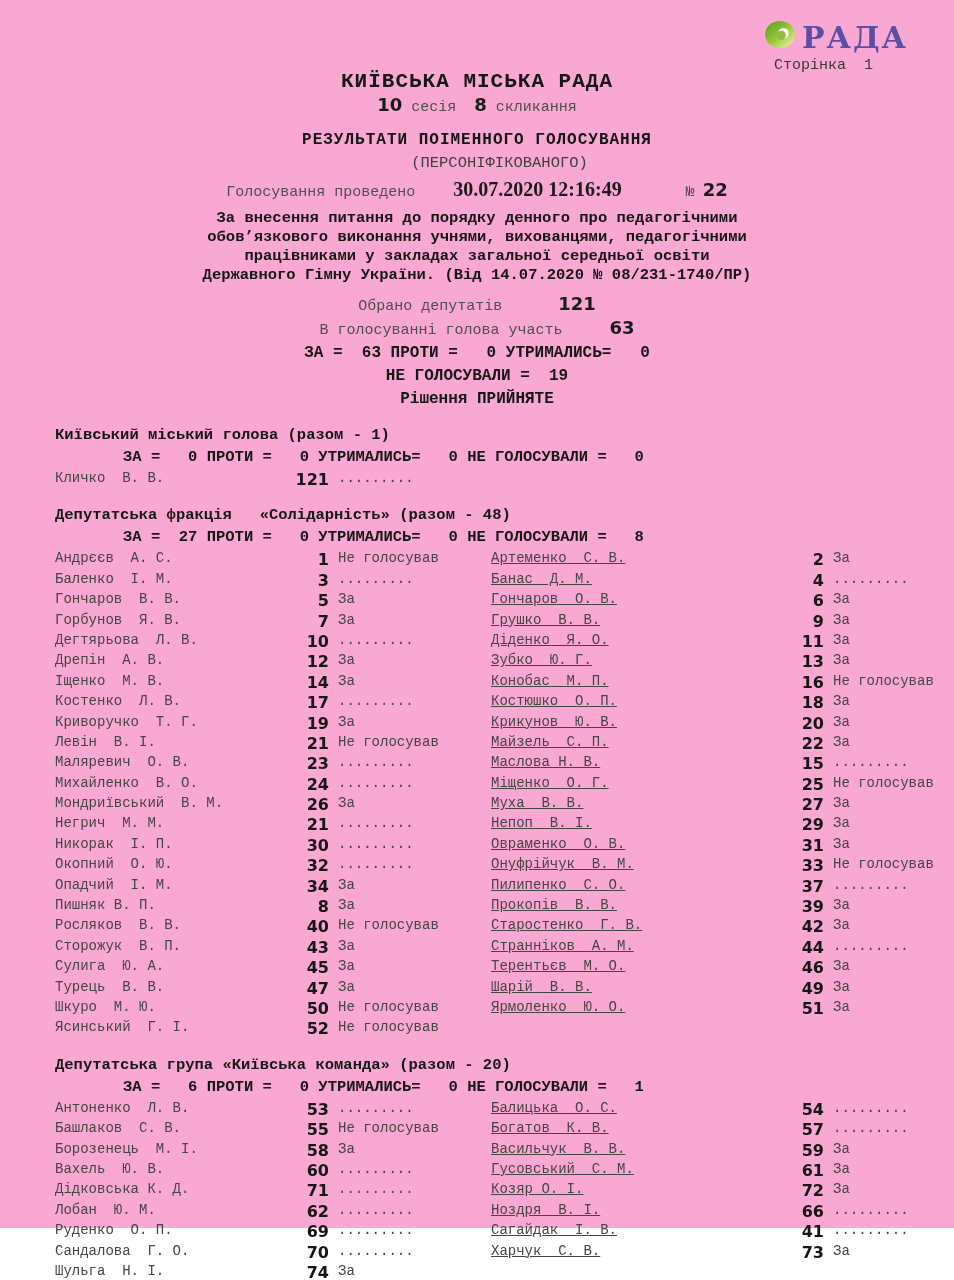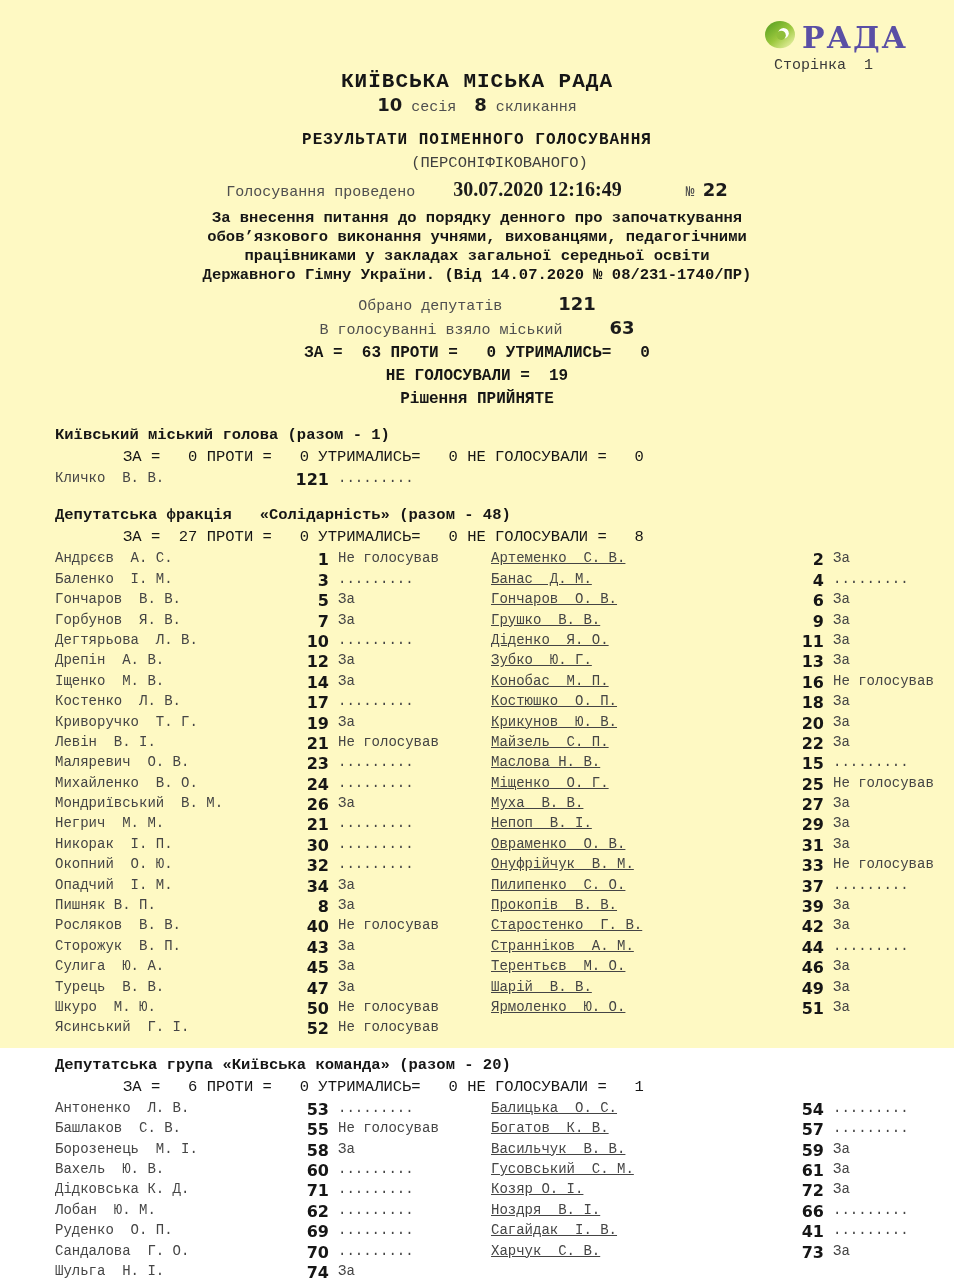--- a/index.html
+++ b/index.html
@@ -1,17 +1,17 @@
 <!DOCTYPE html>
 <html><head>
 <meta charset="utf-8">
 <style>
   html,body{margin:0;padding:0;background:#ffffff;}
   body{width:954px;height:1280px;overflow:hidden;font-family:"Liberation Mono","DejaVu Sans Mono",monospace;color:#3d3d3d;}
-  .page{position:relative;width:954px;height:1048px;background:#fef9c3;box-sizing:border-box;padding-top:72px;}
+  .page{position:relative;width:954px;height:1228px;background:#f9a8d4;box-sizing:border-box;padding-top:72px;}
 
   
   .logo-block{position:absolute;top:20px;right:46px;display:flex;flex-direction:column;align-items:flex-start;}
   .logo-row{display:flex;align-items:center;gap:6px;}
   .brand{font-family:"DejaVu Serif","Liberation Serif",serif;font-weight:700;font-size:30px;line-height:30px;color:#5a4fa5;letter-spacing:2px;}
   .page-label{font-size:15px;color:#3a3a3a;margin-top:2px;padding-left:10px;white-space:pre;}
 
   
   .center{text-align:center;}
   .h-org{font-weight:700;font-size:21px;line-height:20px;color:#161616;letter-spacing:1px;margin-bottom:2px;}
@@ -30,21 +30,21 @@
   .sum-line{line-height:21px;white-space:pre;}
   .sum-line .lbl{font-size:15px;color:#4f4f4f;}
   .sum-line .val{font-family:"DejaVu Sans","Liberation Sans",sans-serif;font-weight:700;font-size:18px;color:#1b1b1b;}
   .sp56{margin-left:56px;} .sp34{margin-left:47px;}
   .bold-line{font-weight:700;font-size:16px;line-height:22px;color:#161616;white-space:pre;margin-top:1px;}
 
   
   #sections{margin-top:14px;}
   .section{margin-top:15px;}
   .sec-title{margin-left:55px;font-weight:700;font-size:15.5px;line-height:21px;color:#161616;white-space:pre;}
-  .sec-stats{margin-left:123px;font-weight:400;font-size:15.5px;line-height:21px;color:#161616;white-space:pre;margin-top:1px;}
+  .sec-stats{margin-left:123px;font-weight:700;font-size:15.5px;line-height:21px;color:#161616;white-space:pre;margin-top:1px;}
   .rows{margin-left:55px;margin-top:2px;}
   .row{display:flex;align-items:flex-start;height:20.4px;}
   .cell{white-space:pre;overflow:hidden;}
   .name{font-size:14px;color:#454545;}
   .vote{font-size:14px;color:#454545;}
   .num{font-family:"DejaVu Sans","Liberation Sans",sans-serif;font-weight:700;font-size:16px;color:#161616;text-align:right;}
   .c1{width:212px;} .c2{width:62px;} .c3{width:150px;padding-left:9px;}
   .c4{width:212px;padding-left:3px;text-decoration:underline;} .c5{width:121px;} .c6{flex:1;padding-left:9px;}
 </style>
 </head>
@@ -77,28 +77,28 @@
   <div class="center h-org">КИЇВСЬКА МІСЬКА РАДА</div>
 
   <div class="center h-session"><span class="bignum">10</span><span> сесія  </span><span class="bignum">8</span><span> скликання</span></div>
 
   <div class="center h-title">РЕЗУЛЬТАТИ ПОІМЕННОГО ГОЛОСУВАННЯ</div>
   <div class="center h-sub">(ПЕРСОНІФІКОВАНОГО)</div>
 
   <div class="center h-conducted"><span class="lbl">Голосування проведено</span><span class="dt">30.07.2020 12:16:49</span><span class="ns">№</span><span class="vn">22</span></div>
 
   <div class="center question">
-    <div>За внесення питання до порядку денного про започаткування</div>
+    <div>За внесення питання до порядку денного про педагогічними</div>
     <div>обов’язкового виконання учнями, вихованцями, педагогічними</div>
     <div>працівниками у закладах загальної середньої освіти</div>
     <div>Державного Гімну України. (Від 14.07.2020 № 08/231-1740/ПР)</div>
   </div>
 
   <div class="center sum-line"><span class="lbl">Обрано депутатів</span><span class="val sp56">121</span></div>
-  <div class="center sum-line"><span class="lbl">В голосуванні взяло міський</span><span class="val sp34">63</span></div>
+  <div class="center sum-line"><span class="lbl">В голосуванні голова участь</span><span class="val sp34">63</span></div>
 
   <div class="center bold-line">ЗА =  63 ПРОТИ =   0 УТРИМАЛИСЬ=   0</div>
   <div class="center bold-line">НЕ ГОЛОСУВАЛИ =  19</div>
   <div class="center bold-line">Рішення ПРИЙНЯТЕ</div>
 
   <div id="sections">
       <div class="section">
         <div class="sec-title">Київський міський голова (разом - 1)</div>
         <div class="sec-stats">ЗА =   0 ПРОТИ =   0 УТРИМАЛИСЬ=   0 НЕ ГОЛОСУВАЛИ =   0</div>
         <div class="rows">

